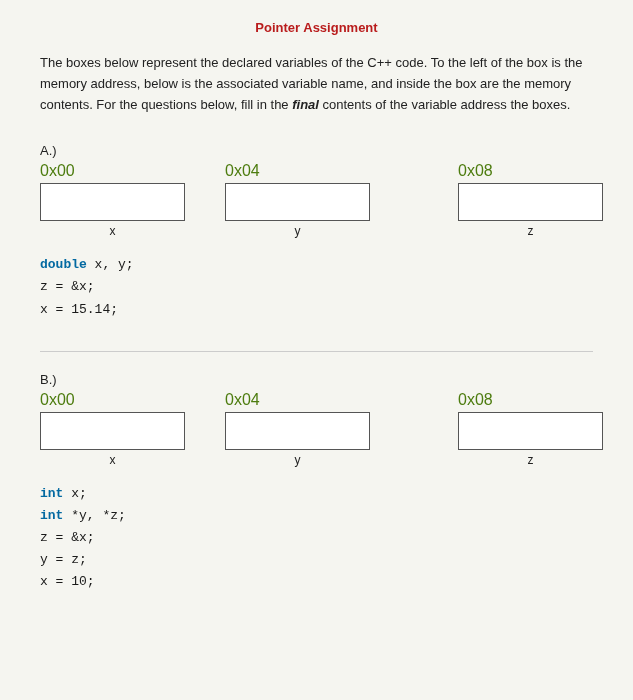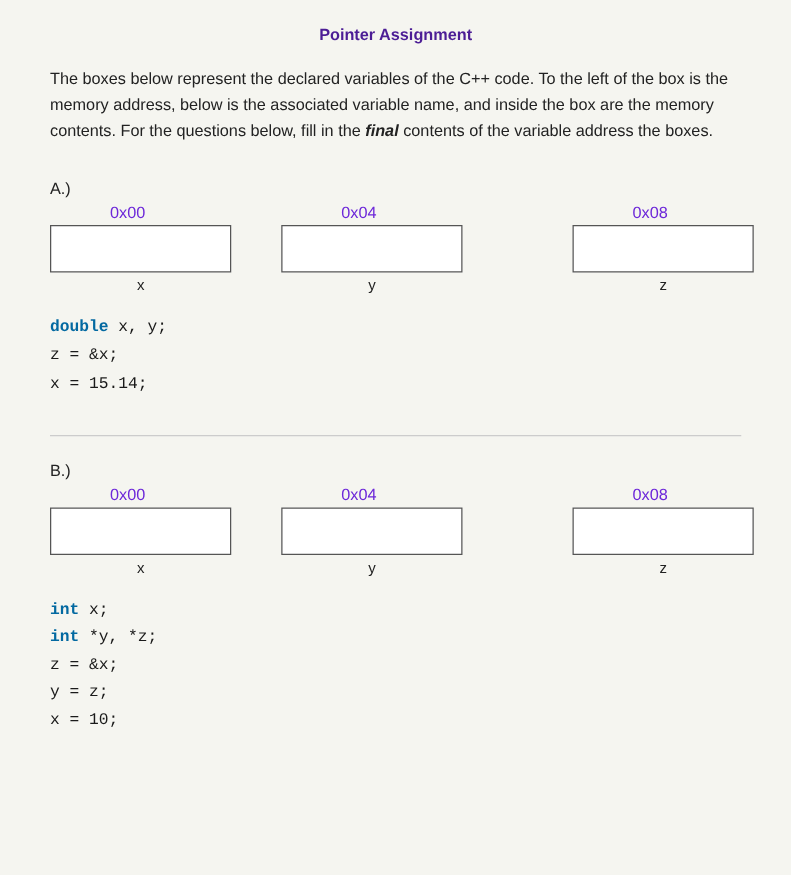--- a/index.html
+++ b/index.html
@@ -15,21 +15,21 @@
       min-height: 700px;
       padding: 20px 40px;
       color: #1a1a1a;
     }
 
     .page-title {
       text-align: center;
       font-size: 13px;
       font-weight: bold;
       margin-bottom: 18px;
-      color: #4c1d95;
+      color: #b91c1c;
     }
 
     .intro-text {
       font-size: 13px;
       line-height: 1.6;
       margin-bottom: 28px;
       color: #222;
     }
 
     .intro-text strong {
@@ -60,24 +60,23 @@
       align-items: flex-start;
       margin-right: 40px;
     }
 
     .box-group:last-child {
       margin-right: 0;
       padding-left: 48px;
     }
 
     .box-address {
-      font-size: 13px;
+      font-size: 16px;
       margin-bottom: 3px;
-      color: #6d28d9;
-      margin-left: 48px;
+      color: #4d7c0f;
     }
 
     .memory-box {
       width: 145px;
       height: 38px;
       border: 1.5px solid #555;
       background: #fff;
     }
 
     .box-varname {

